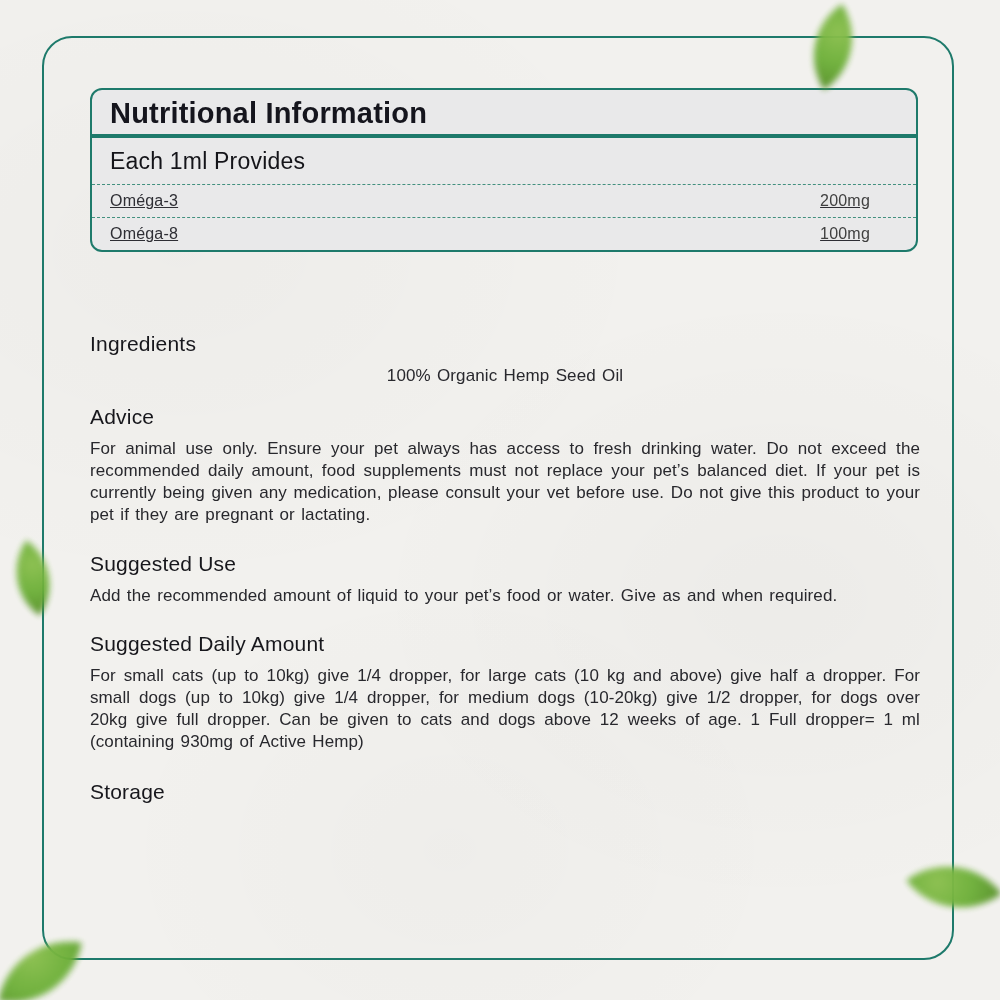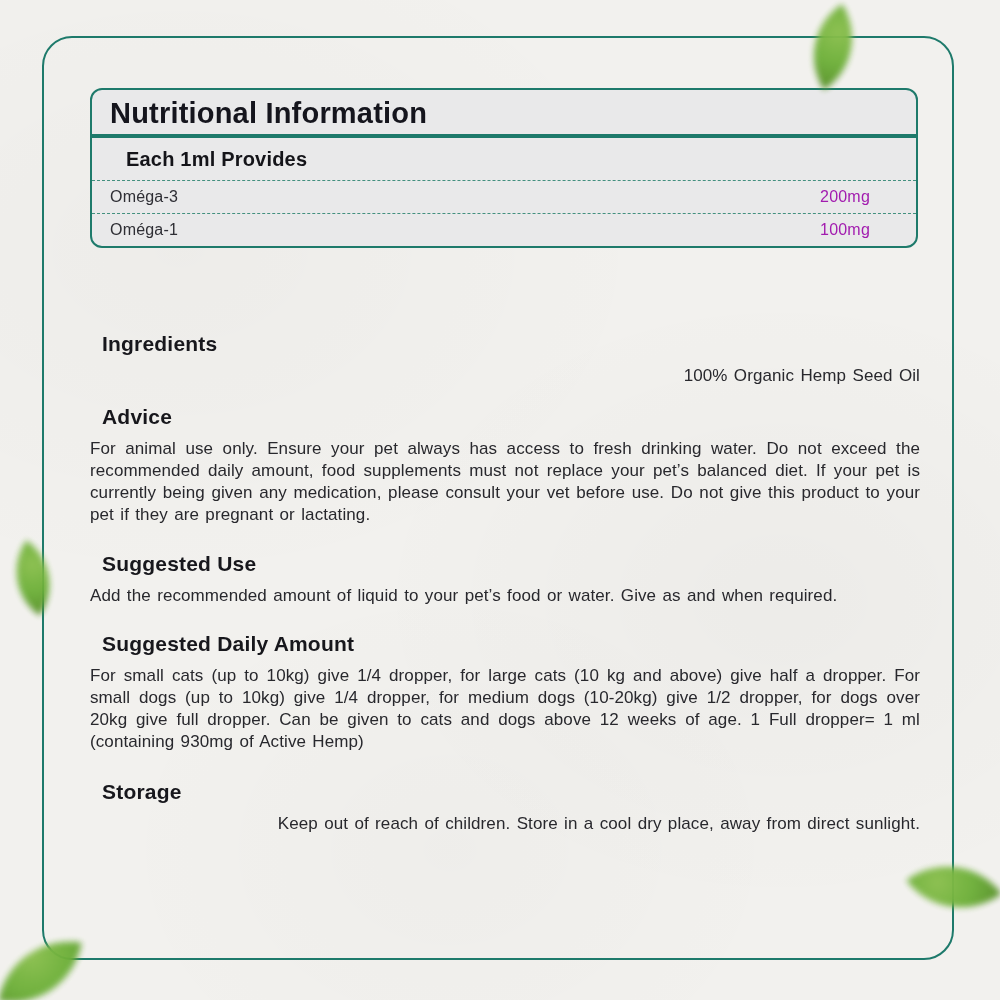--- a/index.html
+++ b/index.html
@@ -25,44 +25,44 @@
     position:absolute; left:46px; top:50px; width:828px;
     border:2px solid #1e7a6b; border-radius:12px; overflow:hidden;
     background:#e9e9ea;
   }
   .ntitle {
     padding:7px 26px 4px 18px;
     font-size:29px; font-weight:700; letter-spacing:0.2px; color:#15151d;
     border-bottom:4px solid #1e7a6b;
   }
   .nheader {
-    padding:10px 18px 9px 34px;
-    font-size:20px; font-weight:700; color:#141419; letter-spacing:0.2px;
+    padding:10px 18px 9px 18px;
+    font-size:23px; font-weight:400; color:#141419; letter-spacing:0.2px;
   }
   .nrow {
     display:flex; justify-content:space-between; align-items:center;
     padding:7px 46px 7px 18px;
     border-top:1.5px dashed #43907f;
-    font-size:16px; color:#2e2e34; letter-spacing:0.2px;
+    font-size:16px; color:#2e2e34; letter-spacing:0.2px;text-decoration:underline;
   }
-  .nrow .nvalue { color:#a21caf; }
+  .nrow .nvalue { color:#404040; }
 
   
   .content {
     position:absolute; left:46px; top:294px; width:830px; color:#28282d;
   }
   .content h2 {
-    font-size:21px; font-weight:700; color:#17171c; letter-spacing:0.2px;
-    line-height:24px; margin:0 0 9px 12px;
+    font-size:21px; font-weight:400; color:#17171c; letter-spacing:0.2px;
+    line-height:24px; margin:0 0 9px 0;
   }
   .content p {
     font-size:17px; line-height:22px; letter-spacing:0.1px; word-spacing:1.5px;
     text-align:justify; margin:0;
   }
-  .content p.short { text-align:right; }
+  .content p.short { text-align:center; }
   .sec-advice  h2 { margin-top:18px; }
   .sec-use     h2 { margin-top:26px; }
   .sec-daily   h2 { margin-top:25px; }
   .sec-daily   p  { margin-top:0; }
   .sec-storage h2 { margin-top:27px; }
 
   
   .leaf {
     position:absolute; filter:blur(3px); opacity:0.96;
     background:radial-gradient(circle at 35% 30%, #8abf4d 0%, #6caf38 55%, #578f28 100%);
@@ -83,21 +83,21 @@
 
     <div class="ntable">
       <div class="ntitle">Nutritional Information</div>
       <div class="nheader">Each 1ml Provides</div>
 
       <div class="nrow">
         <span class="nlabel">Oméga-3</span>
         <span class="nvalue">200mg</span>
       </div>
       <div class="nrow">
-        <span class="nlabel">Oméga-1</span>
+        <span class="nlabel">Oméga-8</span>
         <span class="nvalue">100mg</span>
       </div>
     </div>
 
     <div class="content">
 
       <div class="sec-ingredients">
         <h2>Ingredients</h2>
         <p class="short">100% Organic Hemp Seed Oil</p>
       </div>
@@ -112,21 +112,20 @@
         <p>Add the recommended amount of liquid to your pet’s food or water. Give as and when required.</p>
       </div>
 
       <div class="sec-daily">
         <h2>Suggested Daily Amount</h2>
         <p>For small cats (up to 10kg) give 1/4 dropper, for large cats (10 kg and above) give half a dropper. For small dogs (up to 10kg) give 1/4 dropper, for medium dogs (10-20kg) give 1/2 dropper, for dogs over 20kg give full dropper. Can be given to cats and dogs above 12 weeks of age. 1 Full dropper= 1 ml (containing 930mg of Active Hemp)</p>
       </div>
 
       <div class="sec-storage">
         <h2>Storage</h2>
-        <p class="short">Keep out of reach of children. Store in a cool dry place, away from direct sunlight.</p>
       </div>
 
     </div>
   </div>
 
   <div class="leaf leaf-a leaf-top-right"></div>
   <div class="leaf leaf-a leaf-left-middle"></div>
   <div class="leaf leaf-a leaf-bottom-right"></div>
   <div class="leaf leaf-b leaf-bottom-left"></div>
 

